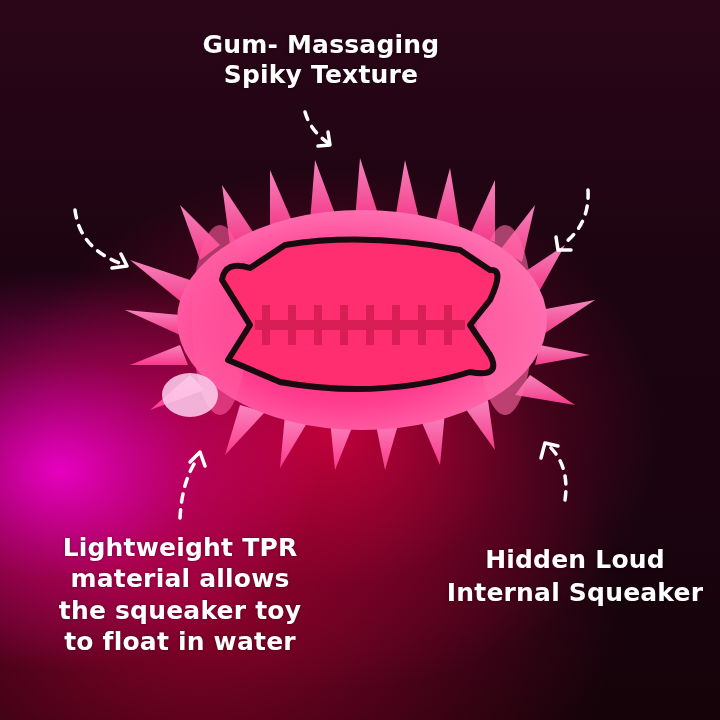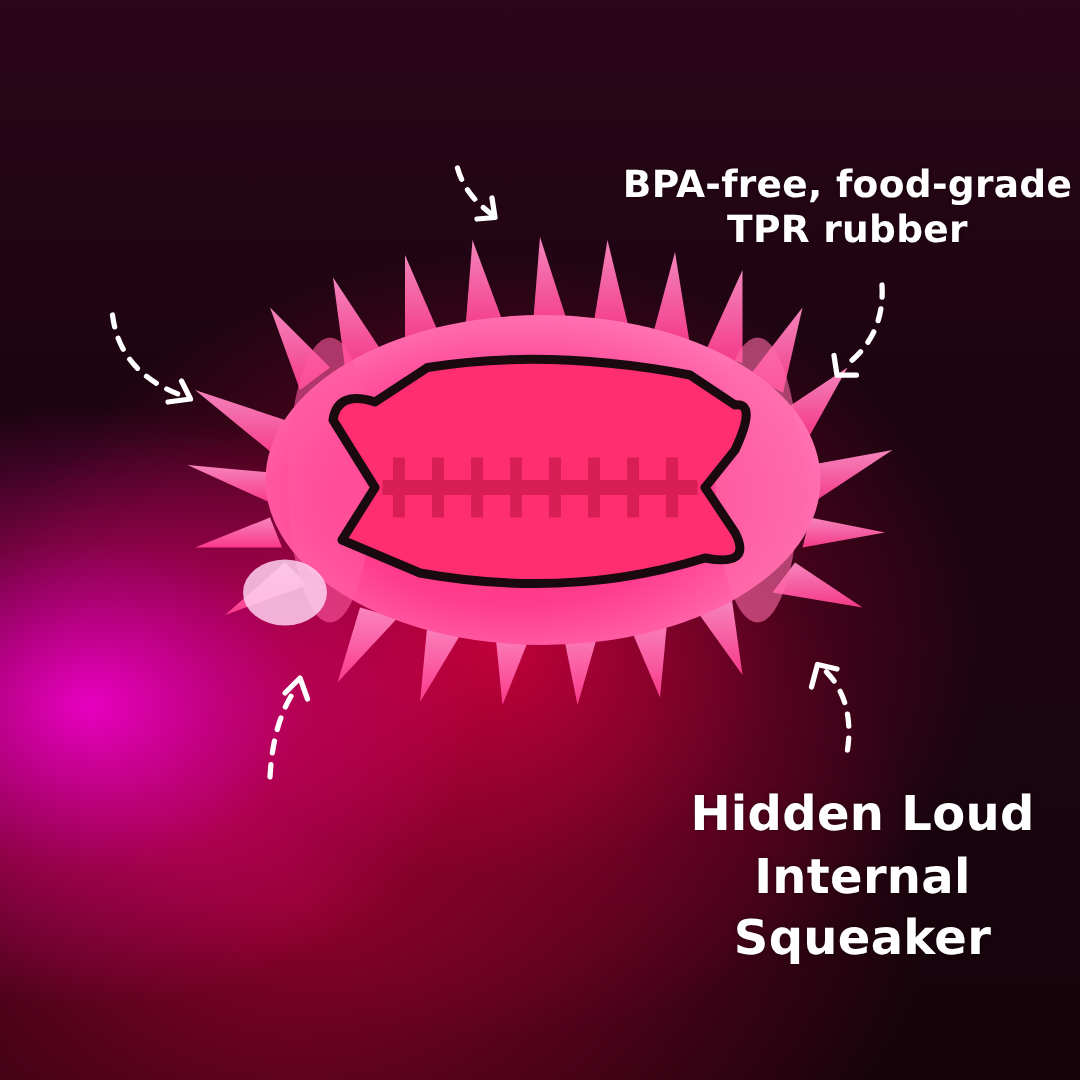--- a/index.html
+++ b/index.html
@@ -20,21 +20,21 @@
     .label {
       position: absolute; color: #ffffff; font-weight: bold; text-align: center;
       line-height: 1.2; white-space: pre-line; letter-spacing: 0.2px;
       font-family: "DejaVu Sans", sans-serif;
       text-shadow: 0 0 3px rgba(0,0,0,0.4);
     }
     .l-gum { left: 196px; top: 30px; width: 250px; font-size: 25px; }
     .l-led { left: 12px; top: 88px; width: 180px; font-size: 25px; }
     .l-bpa { left: 415px; top: 108px; width: 300px; font-size: 25px; }
     .l-light { left: 30px; top: 532px; width: 300px; font-size: 25px; line-height: 1.25; }
-    .l-squeak { left: 440px; top: 522px; width: 270px; font-size: 32px; line-height: 1.3; }
+    .l-squeak { left: 440px; top: 544px; width: 270px; font-size: 25px; line-height: 1.3; }
     svg.arrows { position: absolute; left: 0; top: 0; }
   </style>
 </head>
 <body>
 
 <div class="stage">
 
   <svg class="toy" viewBox="0 0 500 320" xmlns="http://www.w3.org/2000/svg">
     <defs>
       <radialGradient id="bodyG" cx="45%" cy="55%" r="60%">
@@ -109,17 +109,21 @@
     </g>
     <g fill="none" stroke="#ffffff" stroke-width="3.5" stroke-linecap="round" stroke-linejoin="round">
       <path d="M318 146 L330 145 L328 132"></path>
       <path d="M112 268 L127 266 L121 254"></path>
       <path d="M556 237 L558 250 L571 250"></path>
       <path d="M190 462 L200 452 L205 466"></path>
       <path d="M541 458 L545 443 L558 446"></path>
     </g>
   </svg>
 
-  <div class="label l-bpa">BPA-free, food-grade
-TPR rubber</div>
+  <div class="label l-gum">Gum- Massaging
+Spiky Texture</div>
+  <div class="label l-light">Lightweight TPR
+material allows
+the squeaker toy
+to float in water</div>
   <div class="label l-squeak">Hidden Loud
 Internal Squeaker</div>
 </div>
 
 </body></html>

